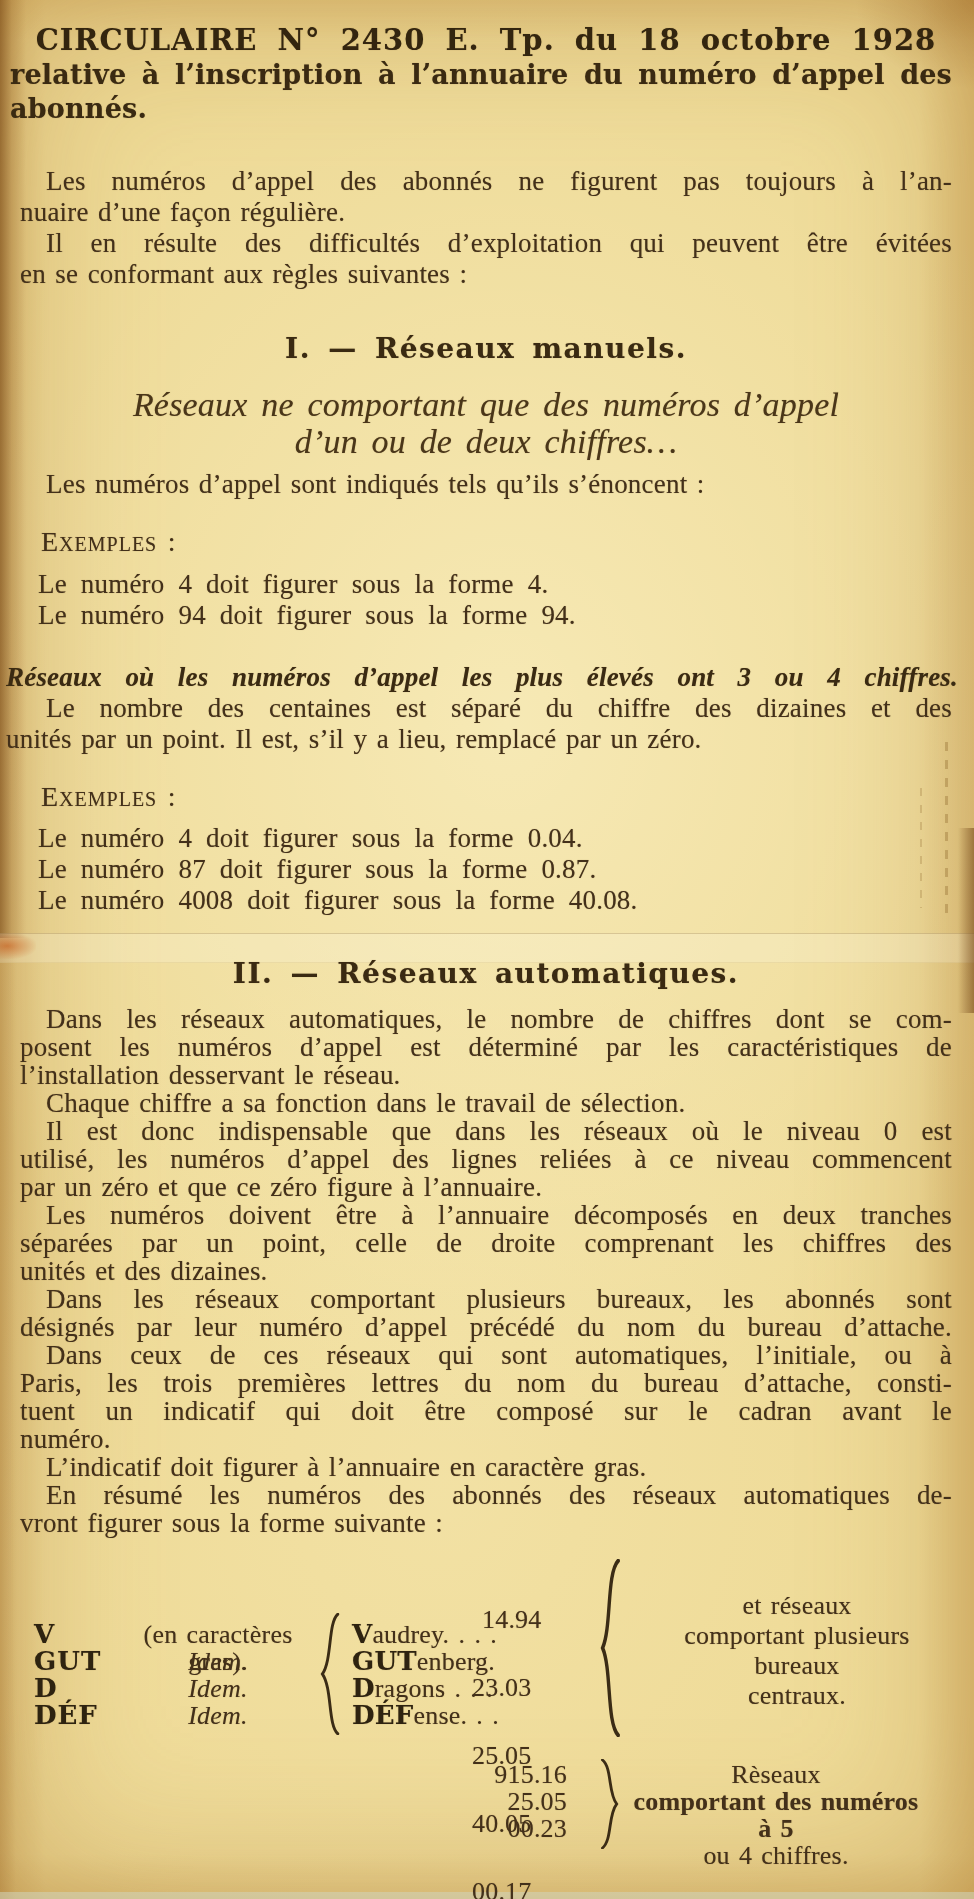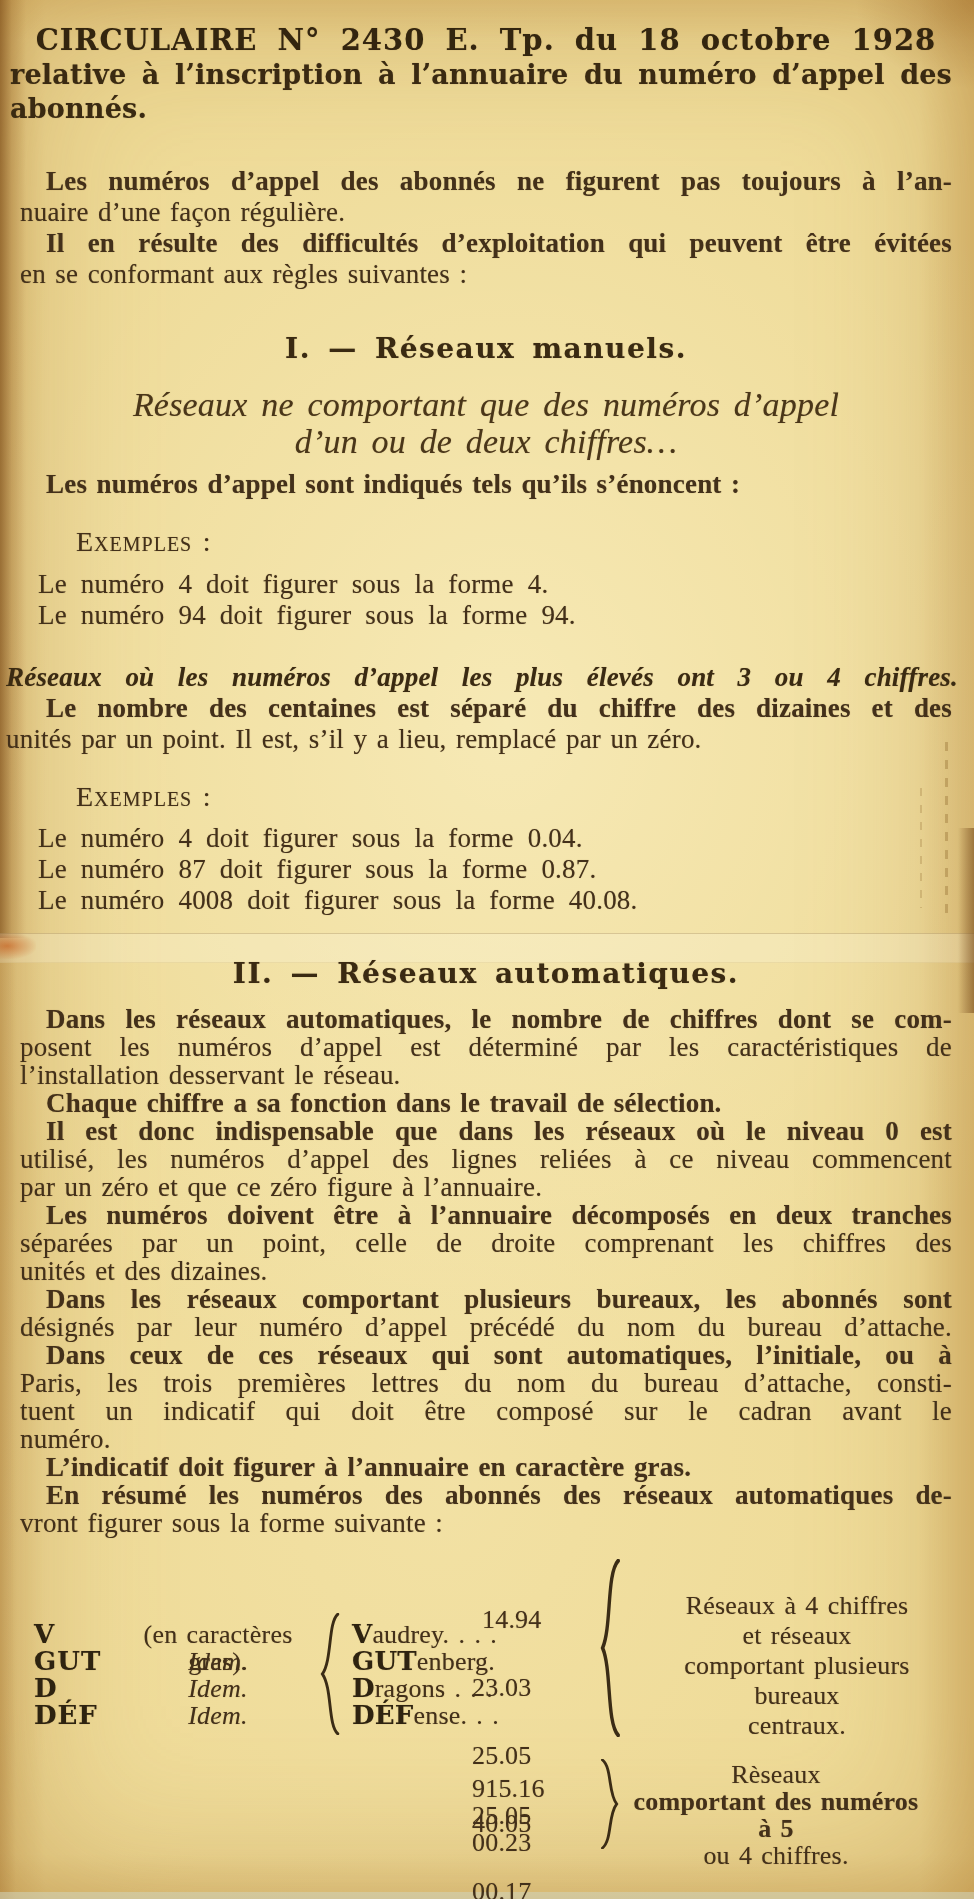--- a/index.html
+++ b/index.html
@@ -41,29 +41,29 @@
 
   
   .content{position:relative;padding:22px 22px 0 20px;font-size:27px;line-height:31px;
     letter-spacing:0.2px;word-spacing:2.5px;text-shadow:0 0 1px rgba(80,55,20,0.40);}
   .h1{font-family:"DejaVu Serif",serif;font-weight:700;font-size:29px;line-height:36px;
     text-align:center;word-spacing:9px;letter-spacing:1px;color:#33250f;}
   .h2{font-family:"DejaVu Serif",serif;font-weight:700;font-size:27px;line-height:34px;
     text-align:justify;text-align-last:justify;color:#3a2a12;margin:0 0 0 -10px;word-spacing:3px;}
   .line{min-height:31px;}
   .j{text-align:justify;text-align-last:justify;}
-  .ind{text-indent:26px;font-weight:bold;}
+  .ind{text-indent:26px;}
   .mt-intro{margin-top:40px;}
   .sec-head{font-family:"DejaVu Serif",serif;font-weight:700;font-size:28px;line-height:30px;
     text-align:center;letter-spacing:1.5px;word-spacing:6px;color:#3a2a12;margin-top:44px;}
   .sec-head.second{margin-top:42px;}
   .subhead{font-style:italic;font-size:34px;line-height:37px;text-align:center;margin-top:22px;
     word-spacing:5px;color:#4a3619;}
   .after-sub{margin-top:9px;}
-  .ex-label{margin-top:26px;margin-left:56px;font-variant:small-caps;letter-spacing:1px;font-size:28px;}
+  .ex-label{margin-top:26px;margin-left:21px;font-variant:small-caps;letter-spacing:1px;font-size:28px;}
   .ex-block{margin-top:12px;margin-left:18px;word-spacing:7px;}
   .ex-block .line{line-height:31px;}
   .ex-block.tight .line{line-height:29.5px;}
   .rule2-head{margin-top:31px;margin-left:-14px;margin-right:-6px;font-style:italic;font-weight:700;
     font-size:27px;text-align:justify;text-align-last:justify;color:#3a2a12;}
   .sec2-body{margin-top:16px;}
   .sec2-body .line{line-height:28px;min-height:28px;}
 
   
   .resume{position:relative;height:168px;margin-top:26px;font-size:26px;}
@@ -75,21 +75,21 @@
   .brace{position:absolute;}
   .brace svg{display:block;width:100%;height:100%;}
   .brace path{fill:none;stroke:#3b2c15;stroke-width:2.6;stroke-linecap:round;}
   .res-names{position:absolute;left:332px;top:58px;width:150px;}
   .res-name-row{height:27px;line-height:27px;white-space:nowrap;}
   .res-name-row b{font-family:"DejaVu Serif",serif;font-weight:700;color:#2e2310;}
   .res-nums{position:absolute;left:452px;top:2px;width:120px;}
   .res-num{height:27px;line-height:27px;white-space:nowrap;margin-top:41px;}
   .res-rightnote{position:absolute;left:630px;right:8px;top:28px;text-align:center;line-height:30px;}
   .group2{position:relative;height:88px;margin-top:30px;font-size:26px;}
-  .g2-nums{position:absolute;left:452px;top:14px;width:95px;text-align:left;}
+  .g2-nums{position:absolute;left:452px;top:0;width:95px;text-align:right;}
   .g2-num{height:27px;line-height:27px;}
   .g2-note{position:absolute;left:610px;right:30px;top:0;text-align:center;line-height:27px;}
   .g2-note .emph{font-weight:700;}
 </style>
 </head>
 <body>
 
 <div class="page">
 
   <div class="left-strip"></div>
@@ -209,21 +209,20 @@
         <div class="res-num">17.82 (1)</div>
       </div>
 
       <div class="brace" style="left:580px;top:-4px;width:26px;height:178px;">
         <svg viewBox="0 0 20 100" preserveAspectRatio="none">
             <path d="M14,1 C5,8 9,38 2,50 C9,62 5,92 14,99"></path>
           </svg>
       </div>
 
       <div class="res-rightnote">
-        <div>Réseaux à 4 chiffres</div>
         <div>et réseaux</div>
         <div>comportant plusieurs bureaux</div>
         <div>centraux.</div>
       </div>
     </div>
 
     <div class="group2">
       <div class="g2-nums">
         <div class="g2-num">915.16</div>
         <div class="g2-num">25.05</div>

